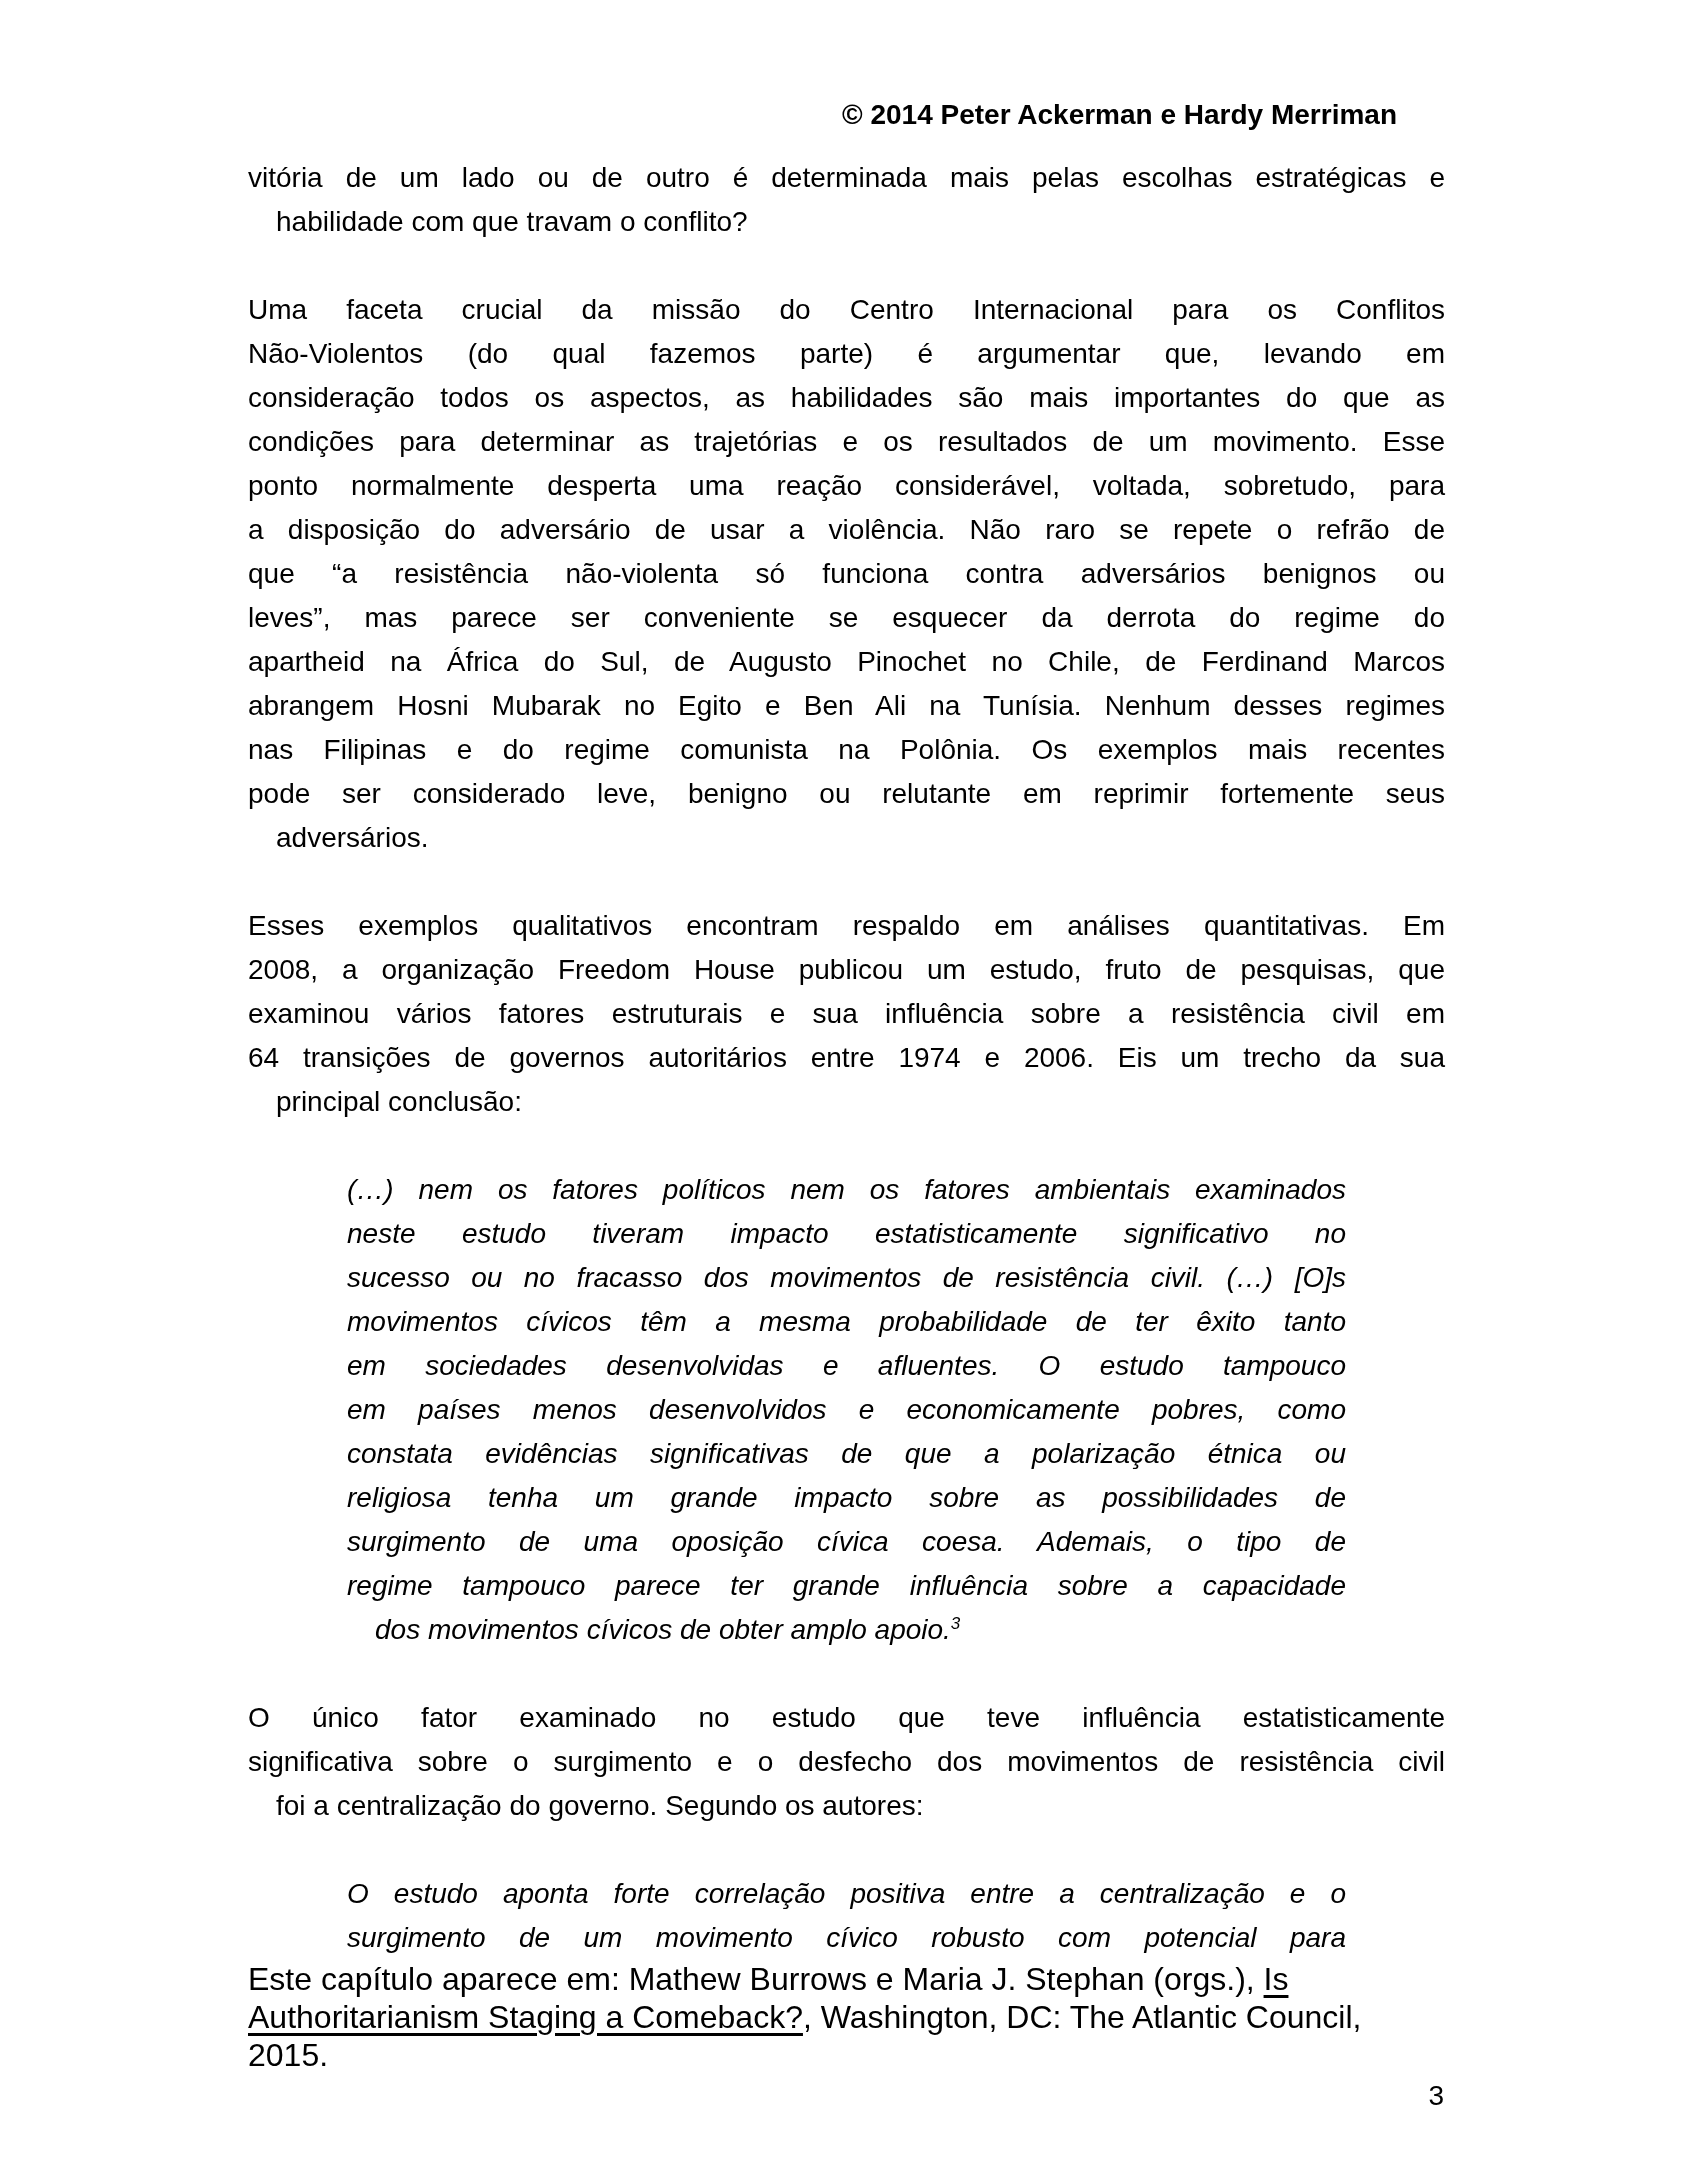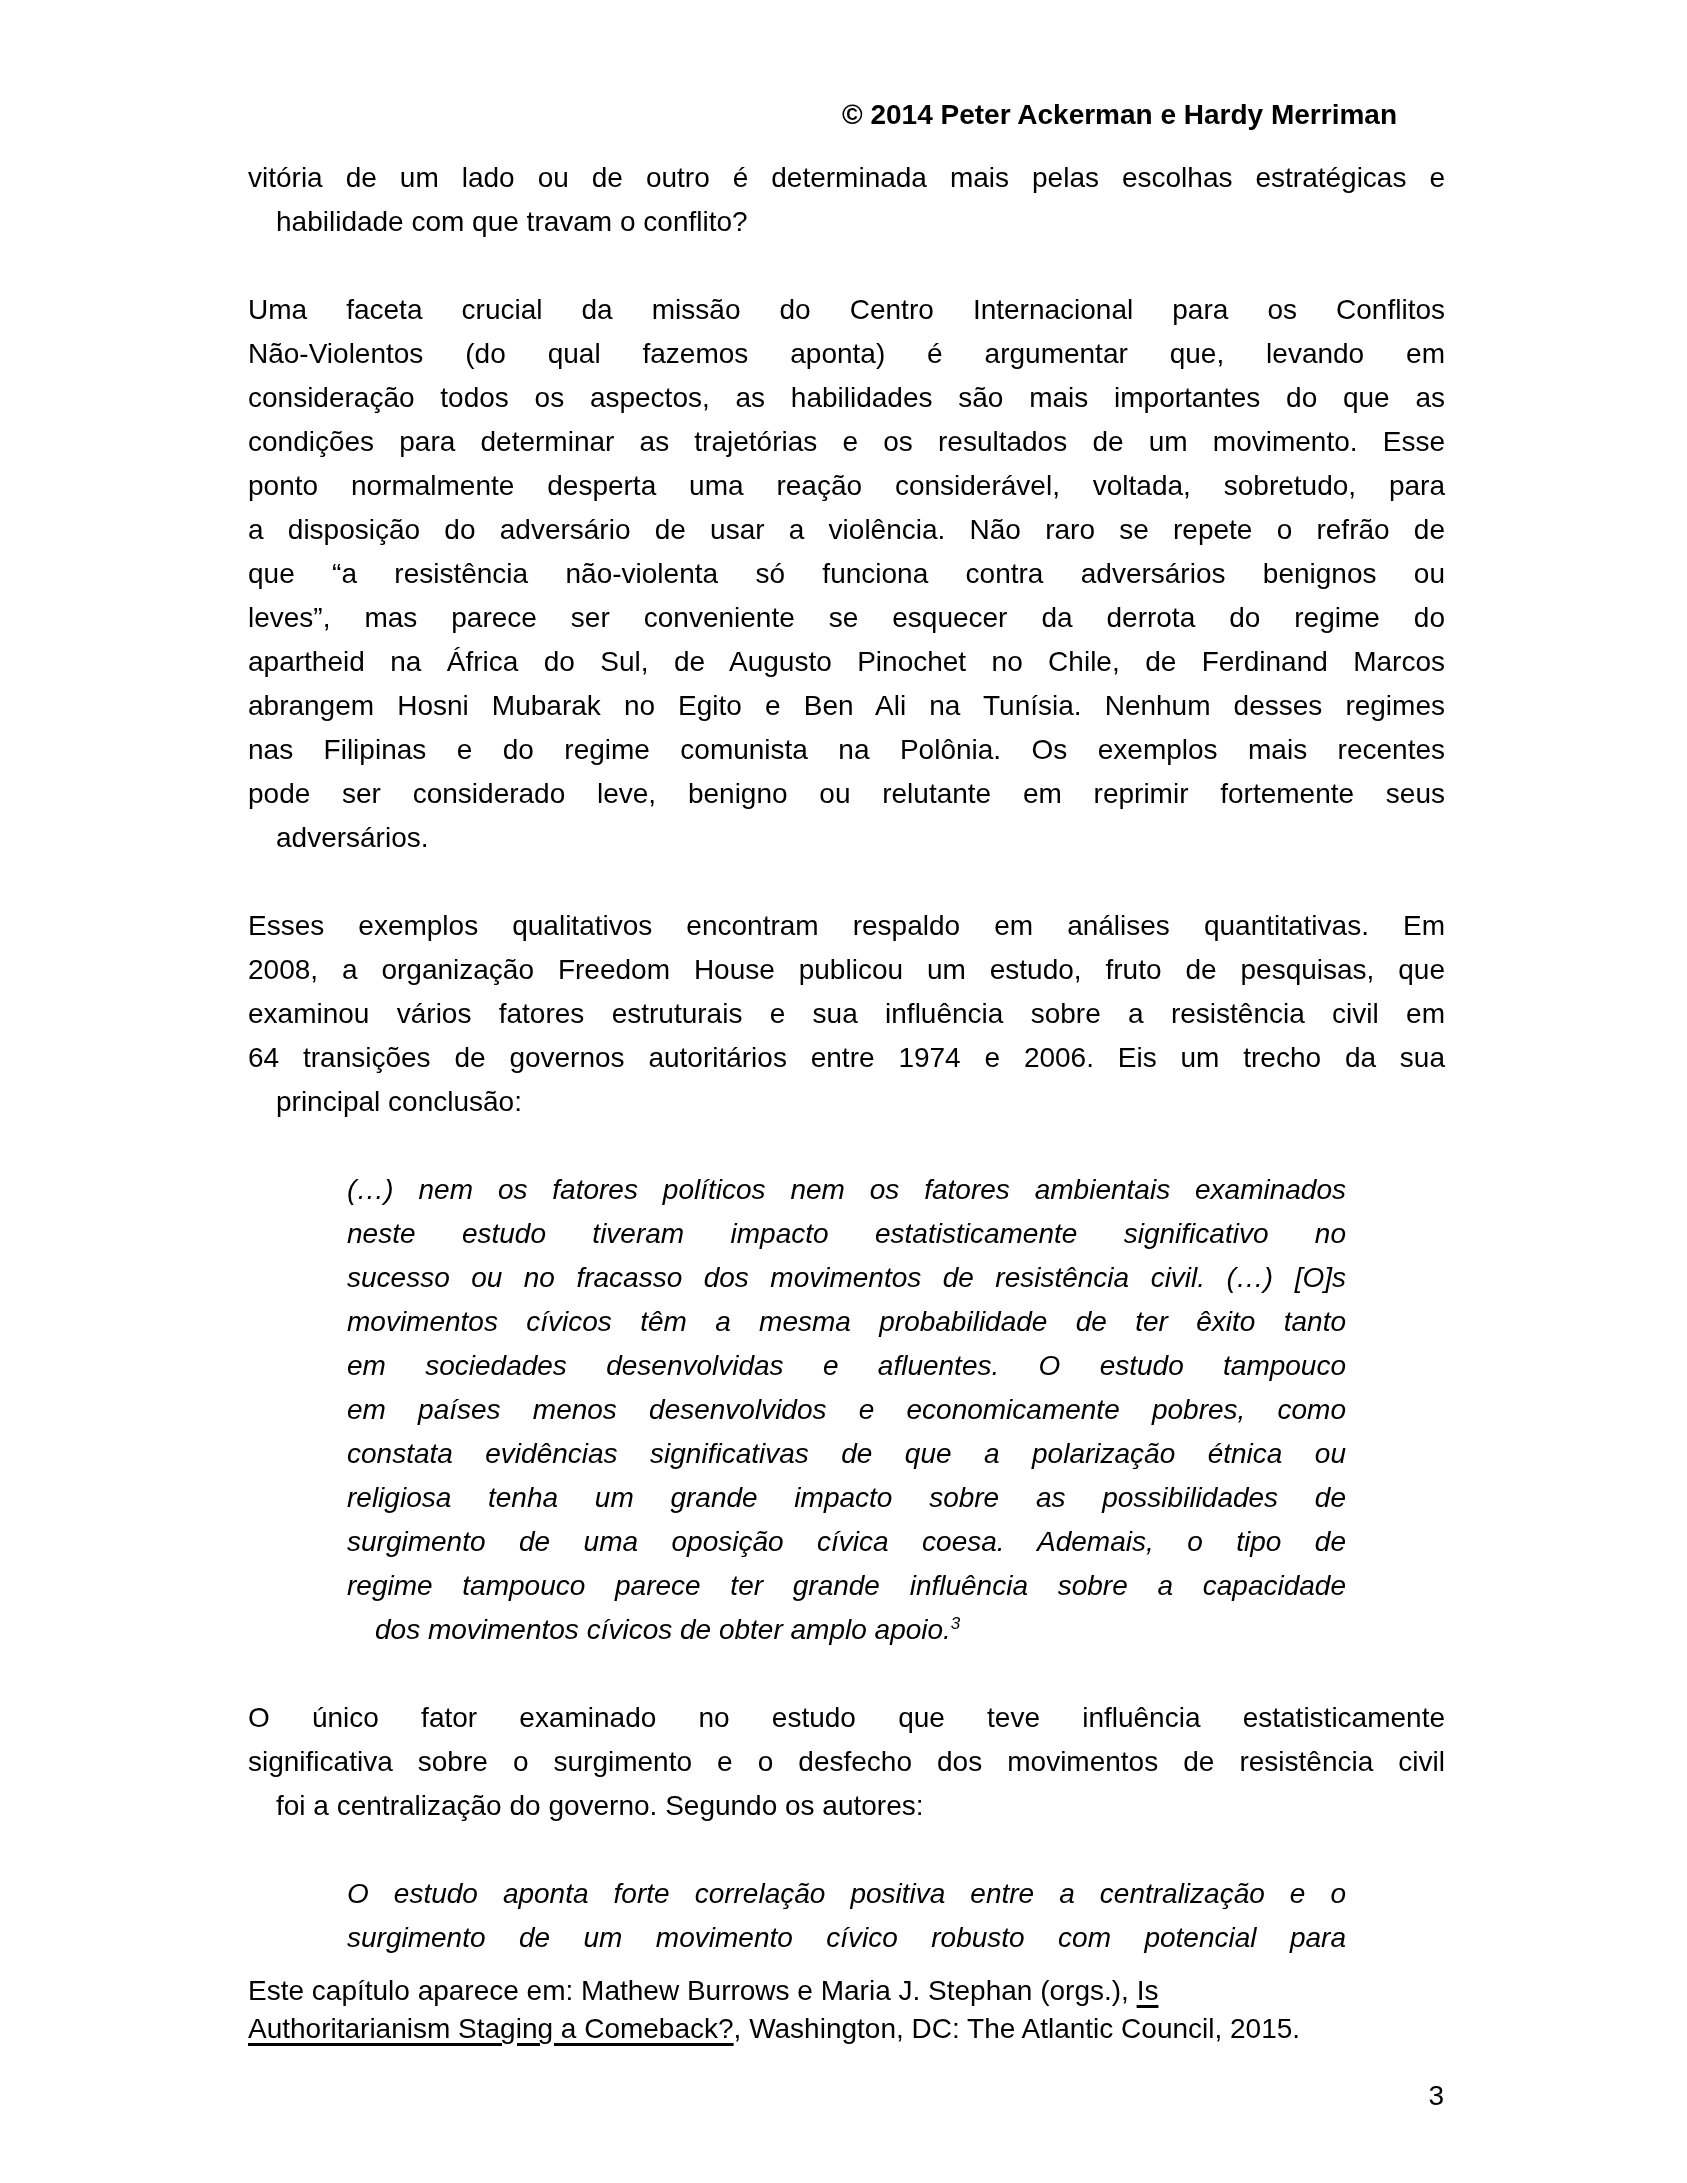--- a/index.html
+++ b/index.html
@@ -33,22 +33,22 @@
     text-align:justify;
     text-align-last:justify;
   }
   .ln.last { text-align-last:left;margin-left:28px; }
   sup.fnref {
     font-size:17px;
     line-height:0;
     vertical-align:super;
   }
   .footnote {
-    margin-top:12px;
-    font-size:28px;
+    margin-top:0;
+    font-size:32px;
   }
   .fn-line { line-height:38px; }
   .u {
     text-decoration:underline;
     text-decoration-thickness:2.6px;
     text-underline-offset:5.3px;
   }
   .pagenum {
     position:absolute;
     right:243px; top:2076px;
@@ -64,21 +64,21 @@
 
     <div class="header">© 2014 Peter Ackerman e Hardy Merriman</div>
 
     <div class="para">
       <div class="ln">vitória de um lado ou de outro é determinada mais pelas escolhas estratégicas e</div>
       <div class="ln last">habilidade com que travam o conflito?</div>
     </div>
 
     <div class="para">
       <div class="ln">Uma faceta crucial da missão do Centro Internacional para os Conflitos</div>
-      <div class="ln">Não-Violentos (do qual fazemos aponta) é argumentar que, levando em</div>
+      <div class="ln">Não-Violentos (do qual fazemos parte) é argumentar que, levando em</div>
       <div class="ln">consideração todos os aspectos, as habilidades são mais importantes do que as</div>
       <div class="ln">condições para determinar as trajetórias e os resultados de um movimento.  Esse</div>
       <div class="ln">ponto normalmente desperta uma reação considerável, voltada, sobretudo, para</div>
       <div class="ln">a disposição do adversário de usar a violência.  Não raro se repete o refrão de</div>
       <div class="ln">que “a resistência não-violenta só funciona contra adversários benignos ou</div>
       <div class="ln">leves”, mas parece ser conveniente se esquecer da derrota do regime do</div>
       <div class="ln">apartheid na África do Sul, de Augusto Pinochet no Chile, de Ferdinand Marcos</div>
       <div class="ln">abrangem Hosni Mubarak no Egito e Ben Ali na Tunísia.  Nenhum desses regimes</div>
       <div class="ln">nas Filipinas e do regime comunista na Polônia.  Os exemplos mais recentes</div>
       <div class="ln">pode ser considerado leve, benigno ou relutante em reprimir fortemente seus</div>

